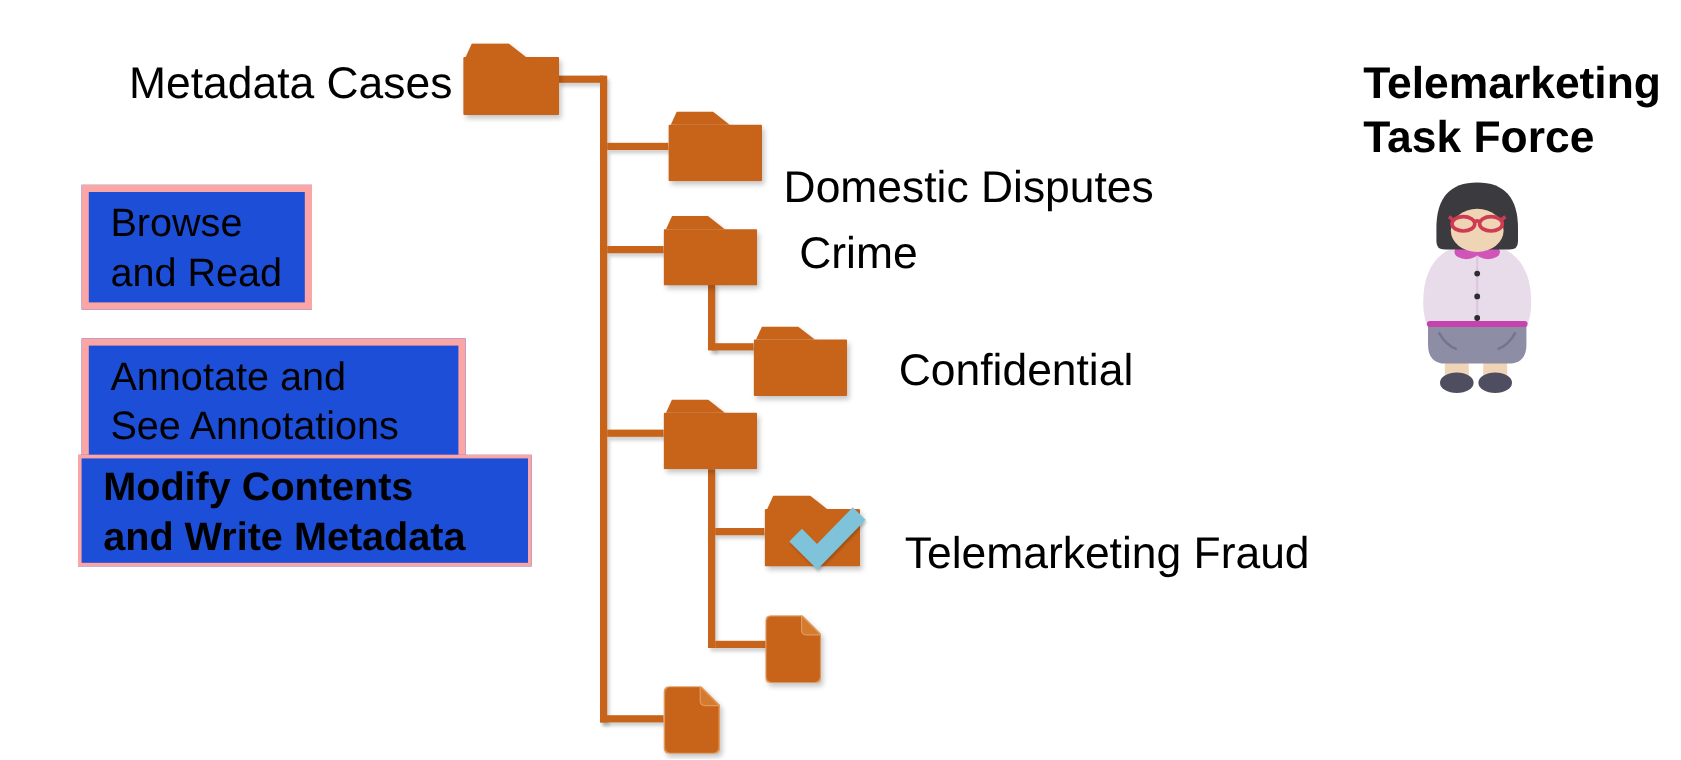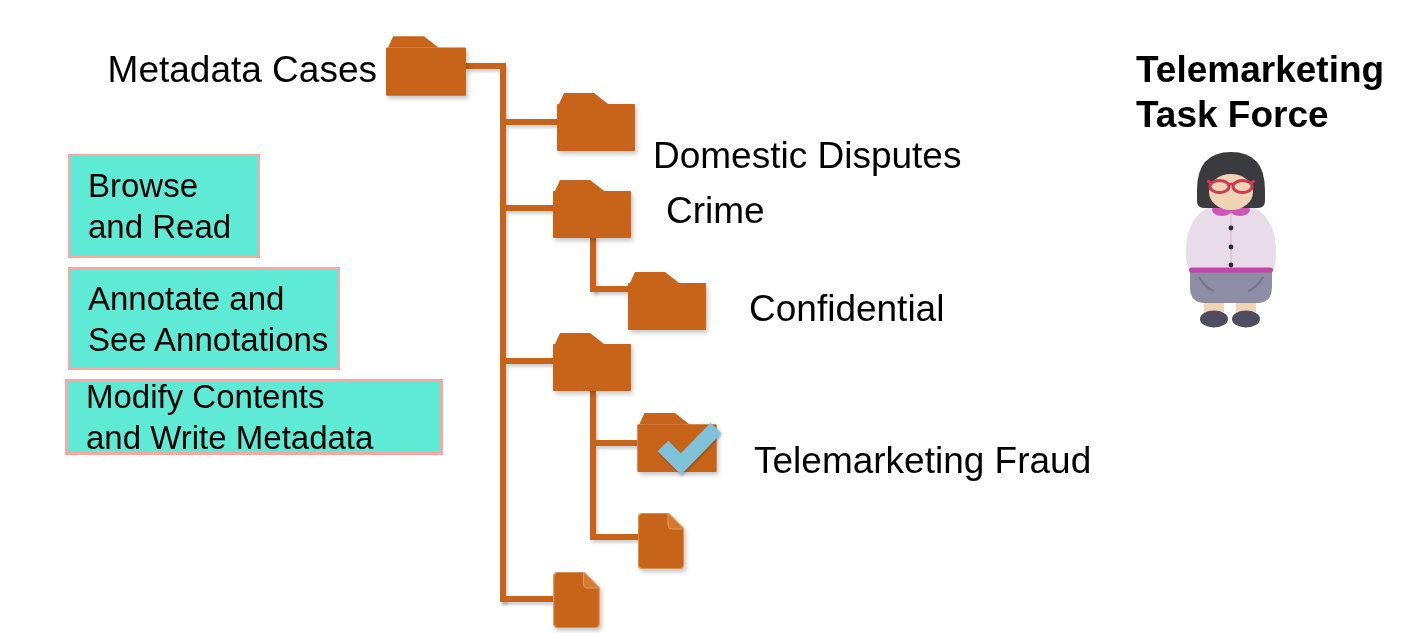--- a/index.html
+++ b/index.html
@@ -10,27 +10,27 @@
   
   .tlabel{position:absolute;font-size:37px;line-height:37px;white-space:nowrap;color:#000;}
   .lbl-root{left:97px;top:51px;width:280px;text-align:right;}
   .lbl-domestic{left:653px;top:113px;margin-top:24px;}
   .lbl-crime{left:666px;top:192px;}
   .lbl-confidential{left:749px;top:290px;}
   .lbl-fraud{left:669px;top:347px;}
   .lbl-telemarketing{left:754px;top:442px;}
   
   .pbox{
-    position:absolute;border:2px solid #fca5a5;box-sizing:border-box;background:#5eead4;
+    position:absolute;border:6px solid #fca5a5;box-sizing:border-box;background:#1d4ed8;
     display:flex;flex-direction:column;justify-content:center;
     padding-left:18px;font-size:33px;line-height:41px;
   }
   .box1{left:68px;top:154px;width:192px;height:104px;}
-  .box2{left:68px;top:267px;width:272px;height:103px;}
-  .box3{left:65px;top:379px;width:378px;height:76px;font-weight:normal;border-width:3px;}
+  .box2{left:68px;top:282px;width:320px;height:103px;}
+  .box3{left:65px;top:379px;width:378px;height:93px;font-weight:bold;border-width:3px;}
   
   .persona-title{position:absolute;left:1105px;top:47px;font-size:37px;line-height:45px;font-weight:bold;white-space:nowrap;margin-left:31px;}
   .person-svg{position:absolute;left:1178px;top:150px;width:104px;height:182px;}
   
   .oline{position:absolute;background:#C8641A;box-shadow:2px 3px 3px rgba(0,0,0,0.18);}
   .ln-rootlink{left:465px;top:63px;width:38px;height:6px;}
   .ln-trunk{left:500px;top:63px;width:6px;height:539px;}
   .ln-domestic{left:506px;top:119px;width:51px;height:6px;}
   .ln-crime{left:506px;top:205px;width:47px;height:6px;}
   .ln-fraud{left:506px;top:358px;width:47px;height:6px;}

